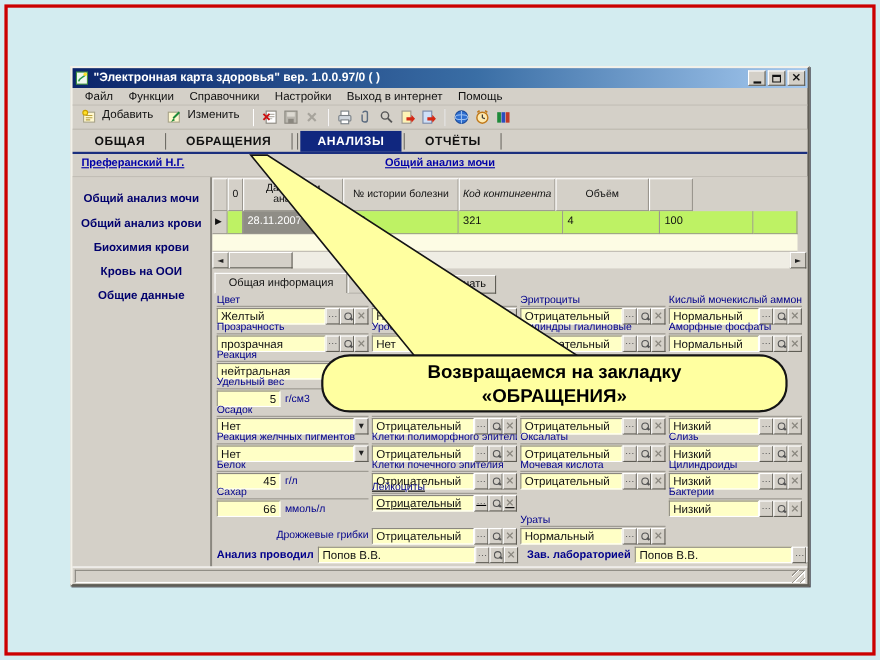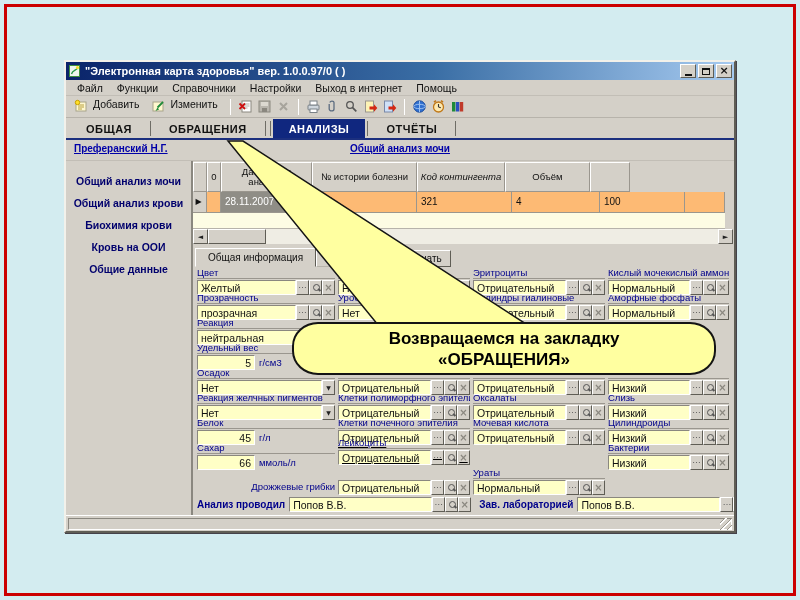--- a/index.html
+++ b/index.html
@@ -49,21 +49,21 @@
   .side-item { font-size:10.5px; font-weight:bold; color:#00006d; text-align:center; height:22px; line-height:20px; cursor:pointer; white-space:nowrap; }
   .main { position:relative; flex:1; background:#d4d0c8; overflow:hidden; }
 
   
   .tableheader, .tablerow { position:absolute; left:0; display:flex; }
   .tableheader { top:1px; height:30px; }
   .tablerow { top:31px; height:21px; }
   .hc, .bc { border-right:1px solid #9a968e; border-bottom:1px solid #9a968e; font-size:9.5px; color:#111;
     display:flex; align-items:center; justify-content:center; text-align:center; line-height:10px; padding:0 2px; overflow:hidden; }
   .hc { background:#d4d0c8; border-top:1px solid #fff; border-left:1px solid #fff; }
-  .bc { background:#fdba74; justify-content:flex-start; text-align:left; font-size:10px; padding-left:4px; }
+  .bc { background:#bef264; justify-content:flex-start; text-align:left; font-size:10px; padding-left:4px; }
   .bc.sel { background:#8f8d86; color:#fff; }
   .bc.marker { justify-content:center; padding-left:0; background:#d4d0c8; font-family:"DejaVu Sans",sans-serif; font-size:8px; }
   .tbody-empty { position:absolute; left:0; top:52px; width:532px; height:16px; background:#fdfce4; border-bottom:1px solid #b7b3ab; }
   .hscroll { position:absolute; left:0; top:68px; width:540px; height:15px; background:#efede4; display:flex; align-items:center; }
   .sbtn { width:15px; height:15px; flex:none; background:#d4d0c8; border:1px solid; border-color:#fff #5f5d55 #5f5d55 #fff;
     display:flex; align-items:center; justify-content:center; font-size:7px; color:#222; font-family:"DejaVu Sans",sans-serif; cursor:default; }
   .sbtn.right { margin-left:auto; }
   .sthumb { width:58px; height:15px; background:#d4d0c8; border:1px solid; border-color:#fff #5f5d55 #5f5d55 #fff; cursor:default; }
 
   

